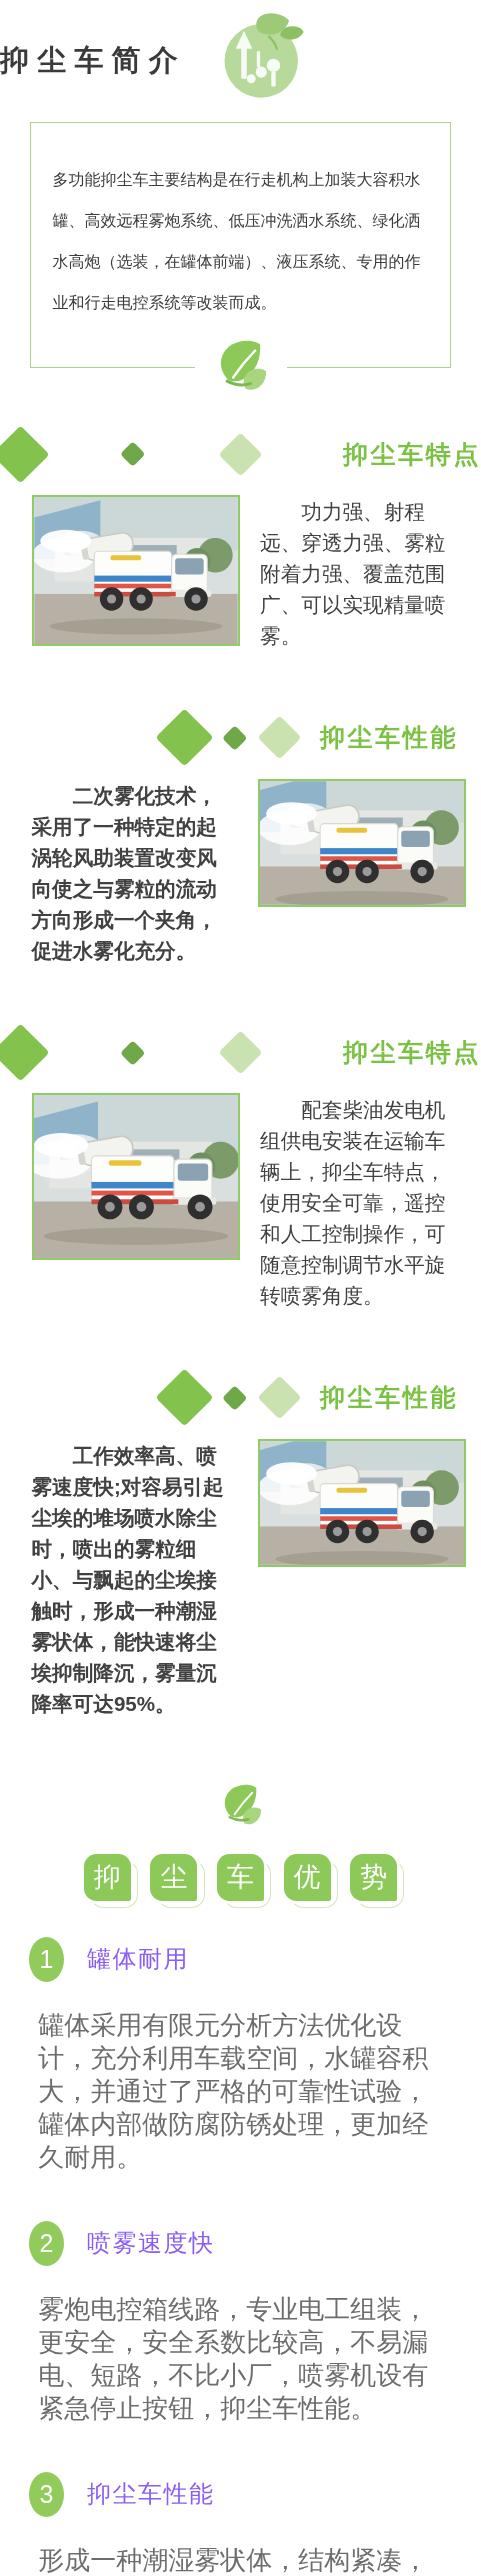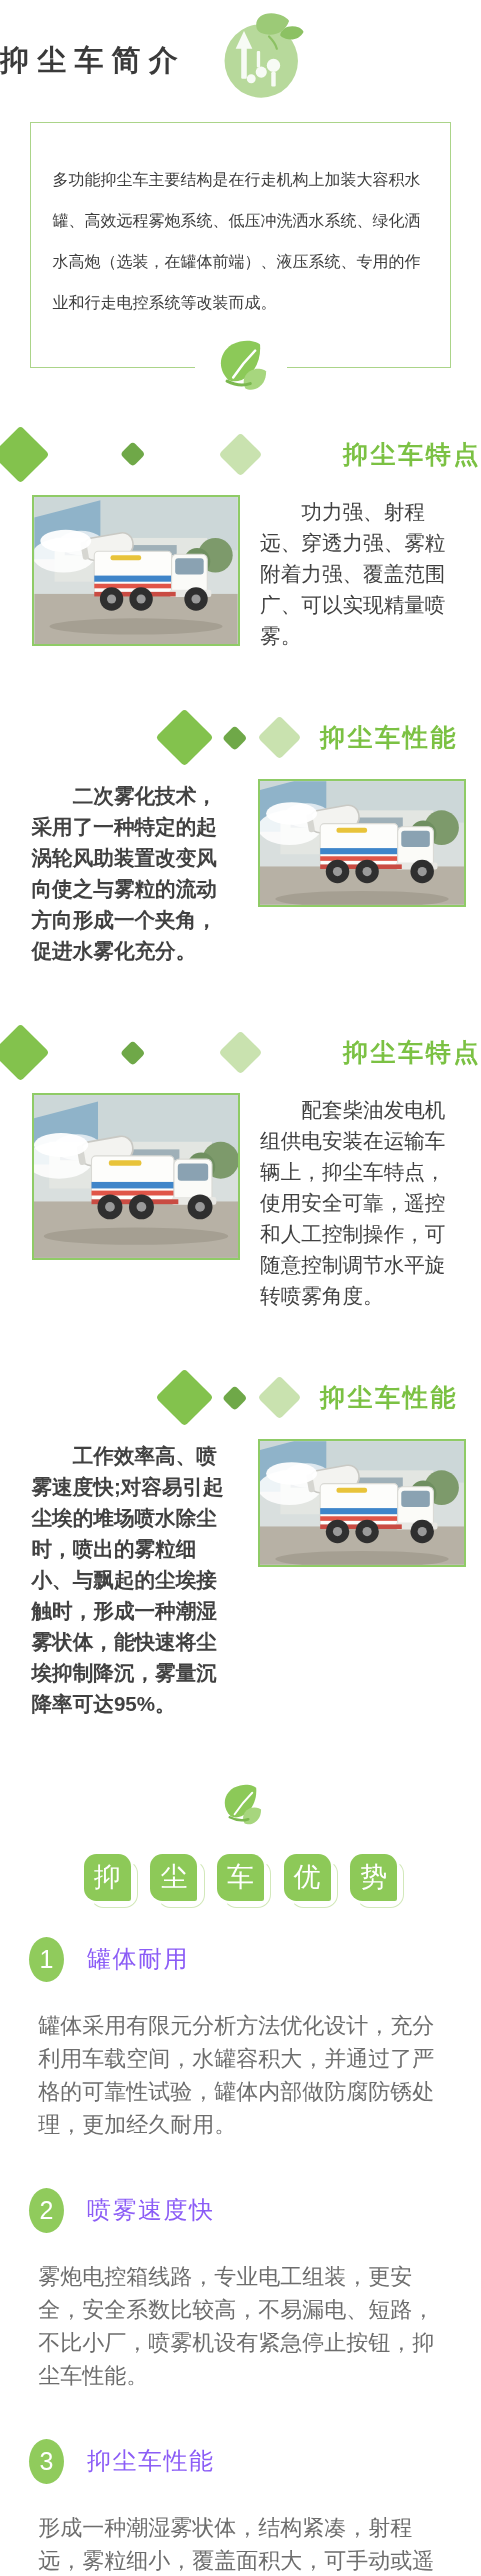--- a/index.html
+++ b/index.html
@@ -47,21 +47,21 @@
          border-radius:13.4px;}
   .leaf-solo{text-align:center;margin-top:62px;line-height:0;}
   .leaf-solo svg{width:49px;height:49px;}
 
   
   .adv{padding:0 29px;margin-bottom:47px;}
   .adv-head{display:flex;align-items:center;gap:23px;margin-bottom:27px;}
   .num{width:35px;height:45px;border-radius:50%;background:#90cb5c;color:#fff;font-size:25px;
        display:flex;align-items:center;justify-content:center;flex:0 0 auto;}
   .adv-head .t{font-size:24px;color:#8b5cf6;letter-spacing:1.5px;}
-  .adv p{margin:0 0 0 9.3px;font-size:22px;line-height:33px;color:#6d6d6d;}
+  .adv p{margin:0 0 0 9.3px;font-size:26px;line-height:33px;color:#6d6d6d;}
 </style>
 </head>
 <body>
 
 <svg width="0" height="0" style="position:absolute" aria-hidden="true">
   <defs>
 
     <symbol id="ts" viewBox="0 0 400 300" preserveAspectRatio="xMidYMid slice">
       <rect width="400" height="300" fill="#d9dfde"></rect>
       <rect width="400" height="110" fill="#ccd7d8"></rect>

